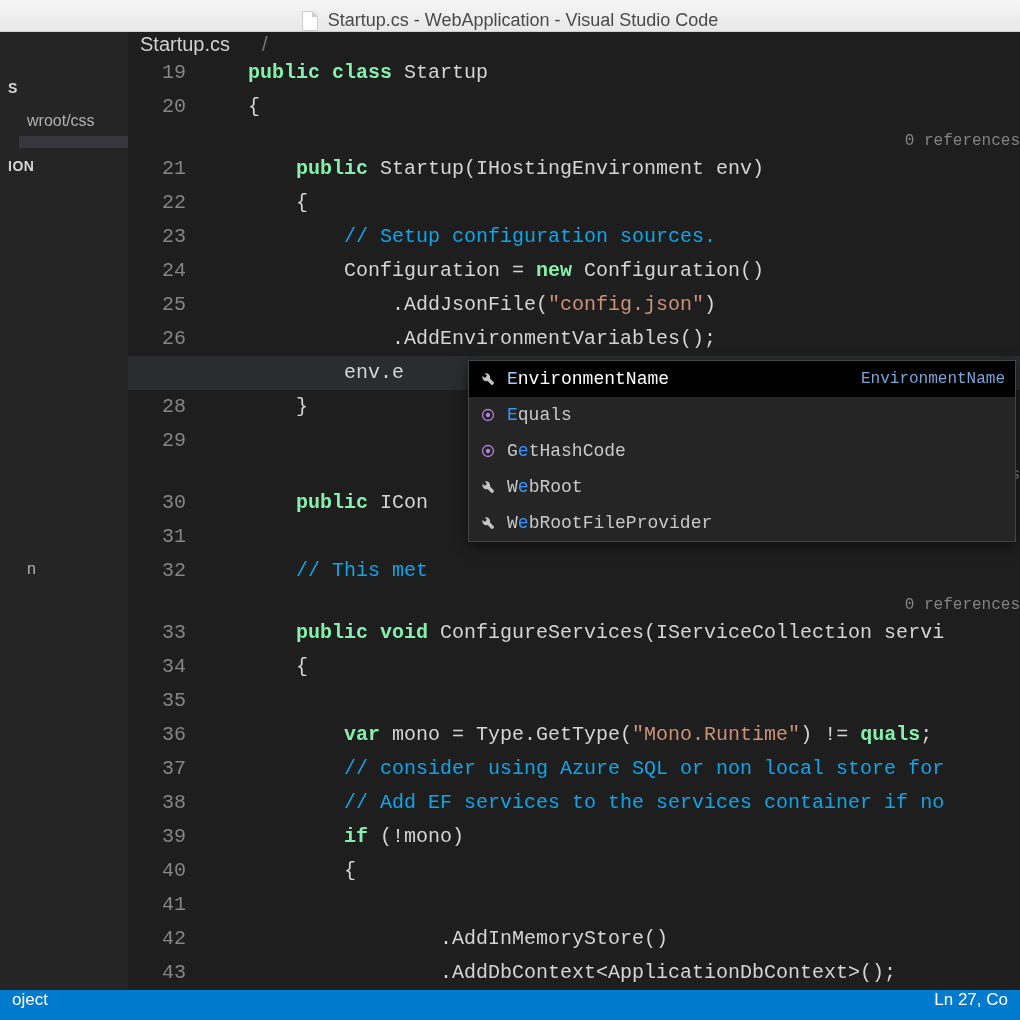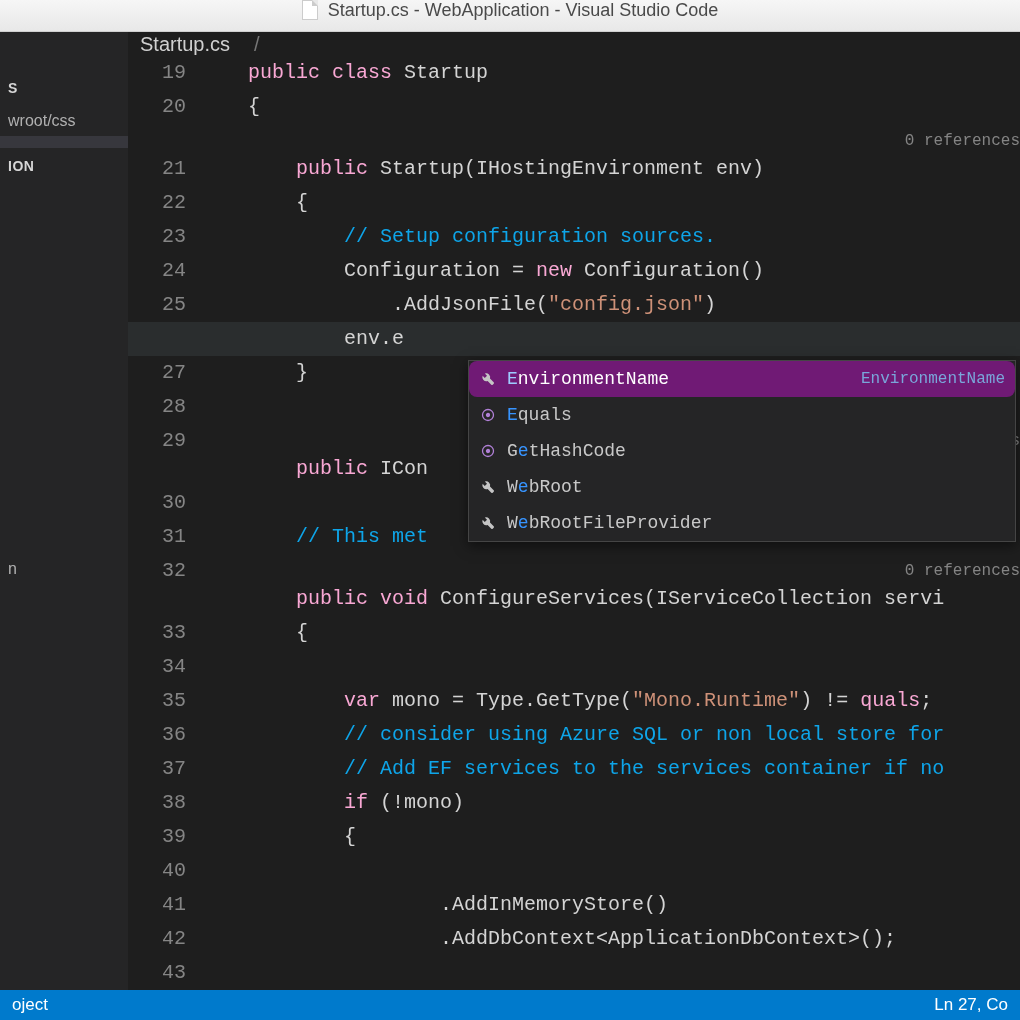--- a/index.html
+++ b/index.html
@@ -7,21 +7,21 @@
   width: 1020px; height: 1020px;
   background: #1e1e1e;
   font-family: Menlo, Monaco, "Courier New", monospace;
   overflow: hidden;
   color: #d4d4d4;
 }
 .titlebar {
   height: 32px;
   background: linear-gradient(#f6f6f6, #e8e8e8);
   border-bottom: 1px solid #d0d0d0;
-  display: flex; align-items: flex-start; justify-content: center;
+  display: flex; align-items: flex-end; justify-content: center;
   font-family: -apple-system, "Helvetica Neue", Arial, sans-serif;
   color: #4a4a4a; font-size: 18px;
 }
 .titlebar .doc-icon {
   width: 16px; height: 20px; background: #fff; border: 1px solid #ccc;
   margin-right: 10px; position: relative;
 }
 .titlebar .doc-icon::after {
   content: ""; position: absolute; top: -1px; right: -1px;
   border-top: 6px solid #e8e8e8; border-left: 6px solid #ccc;
@@ -32,30 +32,30 @@
 .sidebar {
   width: 128px; background: #252526; color: #bfbfbf;
   font-family: -apple-system, "Helvetica Neue", Arial, sans-serif;
   font-size: 16px; overflow: hidden;
 }
 .sidebar .section-header {
   padding: 10px 8px; font-weight: bold; color: #d7d7d7;
   text-transform: uppercase; font-size: 14px; letter-spacing: .5px;
 }
 .sidebar .item {
-  padding: 6px 8px; color: #b0b0b0; white-space: nowrap;
+  padding: 6px 8px; color: #b0b0b0; white-space: nowrap; margin-left: 19px;
 }
 .sidebar .item.active { background: #37373d; color: #fff; }
 .editor-pane { flex: 1; display: flex; flex-direction: column; }
 .tabs {
   height: 48px; background: #1e1e1e; display: flex; align-items: center;
   padding-left: 12px; font-family: -apple-system, "Helvetica Neue", Arial, sans-serif;
   font-size: 20px; color: #d0d0d0;
 }
-.tabs .tab { display: flex; align-items: center; gap: 16px; }
+.tabs .tab { display: flex; align-items: center; gap: 24px; }
 .tabs .sep { color: #777; margin-left: 8px; }
 .editor {
   flex: 1; display: flex; font-size: 20px; line-height: 34px;
   position: relative;
 }
 .gutter {
   width: 72px; text-align: right; color: #858585; padding-right: 14px;
   user-select: none;
 }
 .gutter .ln { height: 34px; }
@@ -64,44 +64,44 @@
 .line { height: 34px; white-space: pre; }
 .codelens-line {
   height: 28px; font-size: 16px; color: #848484; padding-left: 0; text-align: right;
 }
 .line.current::before {
   content: ""; position: absolute; left: -72px; right: 0; height: 34px;
   background: #2a2d2e;
 }
 .line.current { position: relative; }
 .line.current > * { position: relative; }
-.kw { color: #f9a8d4; }
+.kw { color: #86efac; font-weight: bold; }
 .cls { color: #d4d4d4; }
 .str { color: #ce9178; }
 .com { color: #0ea5e9; }
 .suggest {
   position: absolute; left: 340px; top: 304px; 
   width: 548px; background: #252526; border: 1px solid #454545;
   box-shadow: 0 4px 12px rgba(0,0,0,.5);
   font-size: 18px; line-height: 32px;
   z-index: 10;
 }
 .suggest .row {
   display: flex; align-items: center; gap: 10px; padding: 2px 10px;
   color: #c8c8c8;
 }
-.suggest .row.selected { background: #701a75; color: #fff; border-radius: 8px; }
+.suggest .row.selected { background: #000000; color: #fff; }
 .suggest .row .hl { color: #3794ff; }
 .suggest .row.selected .hl { color: #9ecbff; }
 .suggest .row .hint { margin-left: auto; color: #7aa6da; font-size: 16px; }
 .suggest .ico { width: 18px; height: 18px; display: inline-flex; align-items: center; justify-content: center; }
 .suggest .ico svg { width: 16px; height: 16px; }
 .statusbar {
   height: 30px; background: #007acc; color: #fff;
-  display: flex; align-items: center; justify-content: space-between;
+  display: flex; align-items: flex-start; justify-content: space-between;
   padding: 0 12px; font-family: -apple-system, "Helvetica Neue", Arial, sans-serif;
   font-size: 17px;
 }
 </style>
 </head>
 <body>
 
 <div class="titlebar">
   <span class="doc-icon"></span>
   <span>Startup.cs - WebApplication - Visual Studio Code</span>
@@ -160,20 +160,21 @@
 
       <div class="code">
         <div class="line"><span>    </span><span class="kw">public class</span><span class="cls"> Startup</span></div>
         <div class="line"><span>    </span><span>{</span></div>
         <div class="codelens-line"><span>        </span><span>0 references</span></div>
         <div class="line"><span>        </span><span class="kw">public</span><span> Startup(IHostingEnvironment env)</span></div>
         <div class="line"><span>        </span><span>{</span></div>
         <div class="line"><span>            </span><span class="com">// Setup configuration sources.</span></div>
         <div class="line"><span>            </span><span>Configuration = </span><span class="kw">new</span><span> Configuration()</span></div>
         <div class="line"><span>                </span><span>.AddJsonFile(</span><span class="str">"config.json"</span><span>)</span></div>
+        <div class="line"><span>                </span><span>.AddEnvironmentVariables();</span></div>
         <div class="line current"><span>            </span><span>env.e</span></div>
         <div class="line"><span>        </span><span>}</span></div>
         <div class="line"><span></span></div>
         <div class="codelens-line"><span>        </span><span>3 references</span></div>
         <div class="line"><span>        </span><span class="kw">public</span><span> ICon</span></div>
         <div class="line"><span></span></div>
         <div class="line"><span>        </span><span class="com">// This met</span></div>
         <div class="codelens-line"><span>        </span><span>0 references</span></div>
         <div class="line"><span>        </span><span class="kw">public void</span><span> ConfigureServices(IServiceCollection servi</span></div>
         <div class="line"><span>        </span><span>{</span></div>

